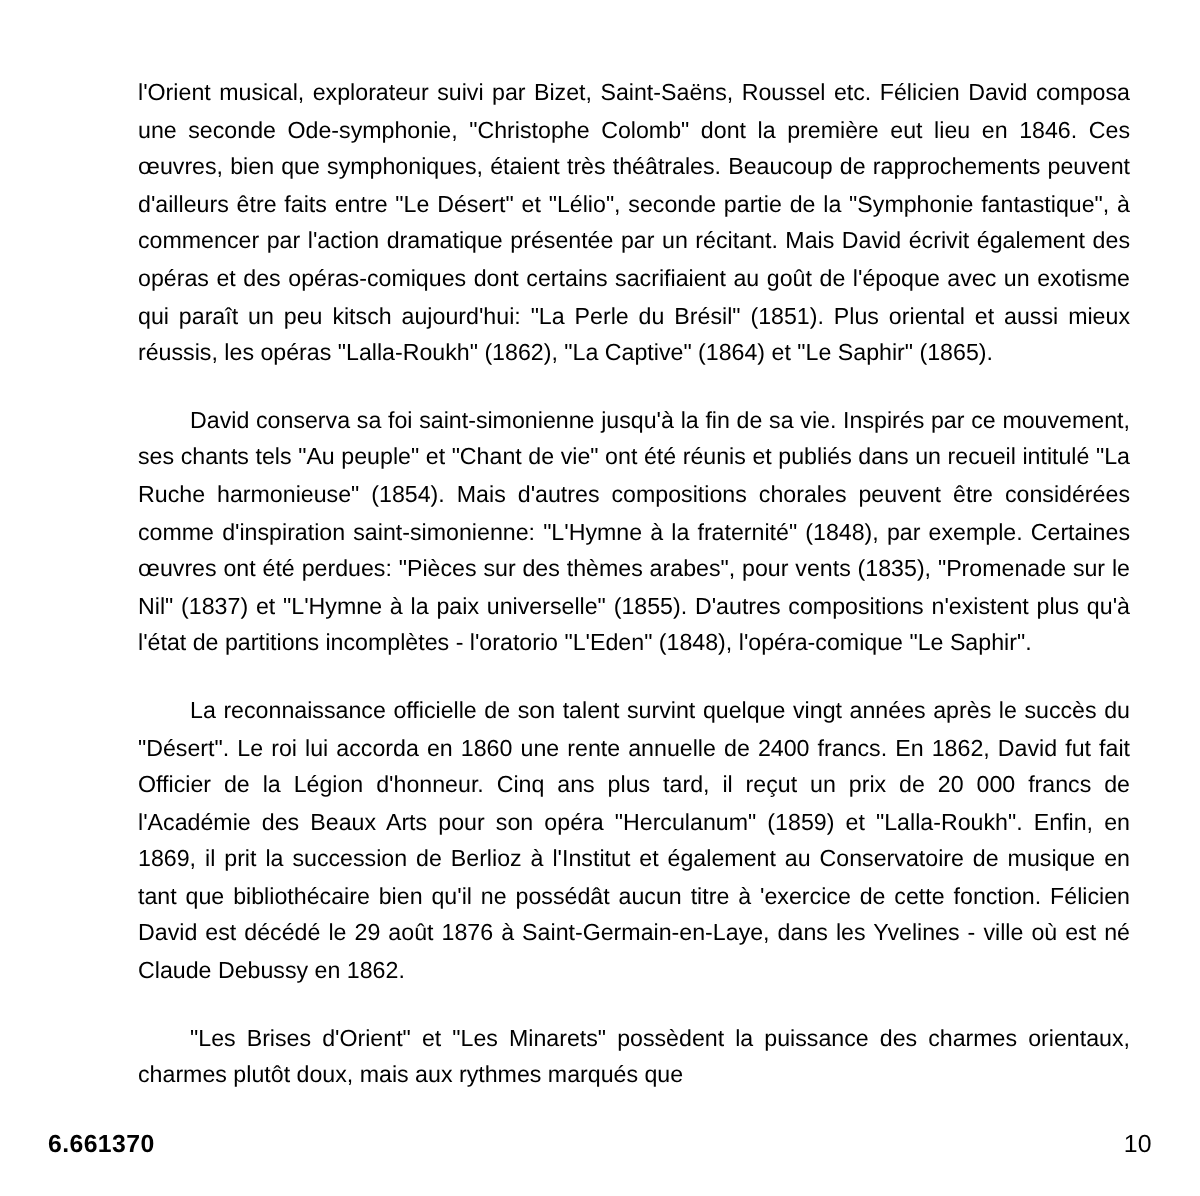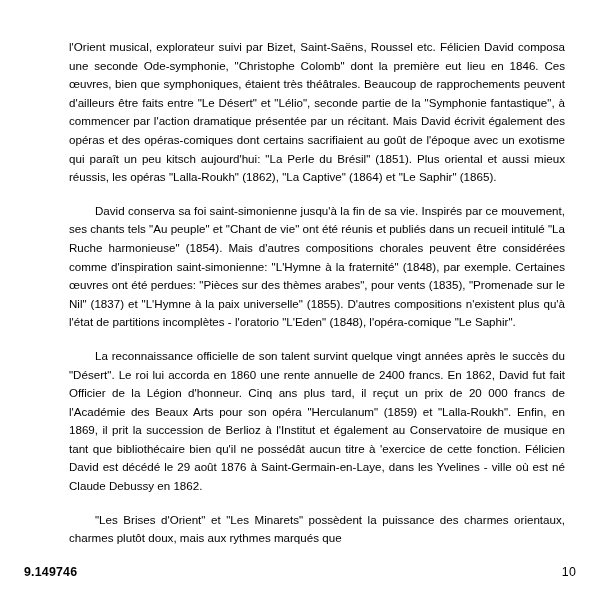--- a/index.html
+++ b/index.html
@@ -70,15 +70,15 @@
 <div class="page">
   <div class="body-text">
     <p class="para first">l'Orient musical, explorateur suivi par Bizet, Saint-Saëns, Roussel etc. Félicien David composa une seconde Ode-symphonie, "Christophe Colomb" dont la première eut lieu en 1846. Ces œuvres, bien que symphoniques, étaient très théâtrales.  Beaucoup de rapprochements peuvent d'ailleurs être faits entre "Le Désert" et "Lélio", seconde partie de la "Symphonie fantastique", à commencer par l'action dramatique présentée par un récitant.  Mais David écrivit également des opéras et des opéras-comiques dont certains sacrifiaient au goût de l'époque avec un exotisme qui paraît un peu kitsch aujourd'hui: "La Perle du Brésil" (1851).  Plus oriental et aussi mieux réussis, les opéras "Lalla-Roukh" (1862), "La Captive" (1864) et "Le Saphir" (1865).</p>
     <p class="para">David conserva sa foi saint-simonienne jusqu'à la fin de sa vie.  Inspirés par ce mouvement, ses chants tels "Au peuple" et "Chant de vie" ont été réunis et publiés dans un recueil intitulé "La Ruche harmonieuse" (1854).  Mais d'autres compositions chorales peuvent être considérées comme d'inspiration saint-simonienne: "L'Hymne à la fraternité" (1848), par exemple.  Certaines œuvres ont été perdues: "Pièces sur des thèmes arabes", pour vents (1835), "Promenade sur le Nil" (1837) et "L'Hymne à la paix universelle" (1855). D'autres compositions n'existent plus qu'à l'état de partitions incomplètes - l'oratorio "L'Eden" (1848), l'opéra-comique "Le Saphir".</p>
     <p class="para">La reconnaissance officielle de son talent survint quelque vingt années après le succès du "Désert".  Le roi lui accorda en 1860 une rente annuelle de 2400 francs.  En 1862, David fut fait Officier de la Légion d'honneur.  Cinq ans plus tard, il reçut un prix de 20 000 francs de l'Académie des Beaux Arts pour son opéra "Herculanum" (1859) et "Lalla-Roukh".   Enfin, en 1869, il prit la succession de Berlioz à l'Institut et également au Conservatoire de musique en tant que bibliothécaire bien qu'il ne possédât aucun titre à 'exercice de cette fonction.  Félicien David est décédé le 29 août 1876 à Saint-Germain-en-Laye, dans les Yvelines - ville où est né Claude Debussy en 1862.</p>
     <p class="para">"Les Brises d'Orient" et "Les Minarets" possèdent la puissance des charmes orientaux, charmes plutôt doux, mais aux rythmes marqués que</p>
   </div>
 </div>
 
 <div class="footer">
-  <div class="footer-left">9.149746</div>
+  <div class="footer-left">6.661370</div>
   <div class="footer-right">10</div>
 </div>
 
 </body></html>

